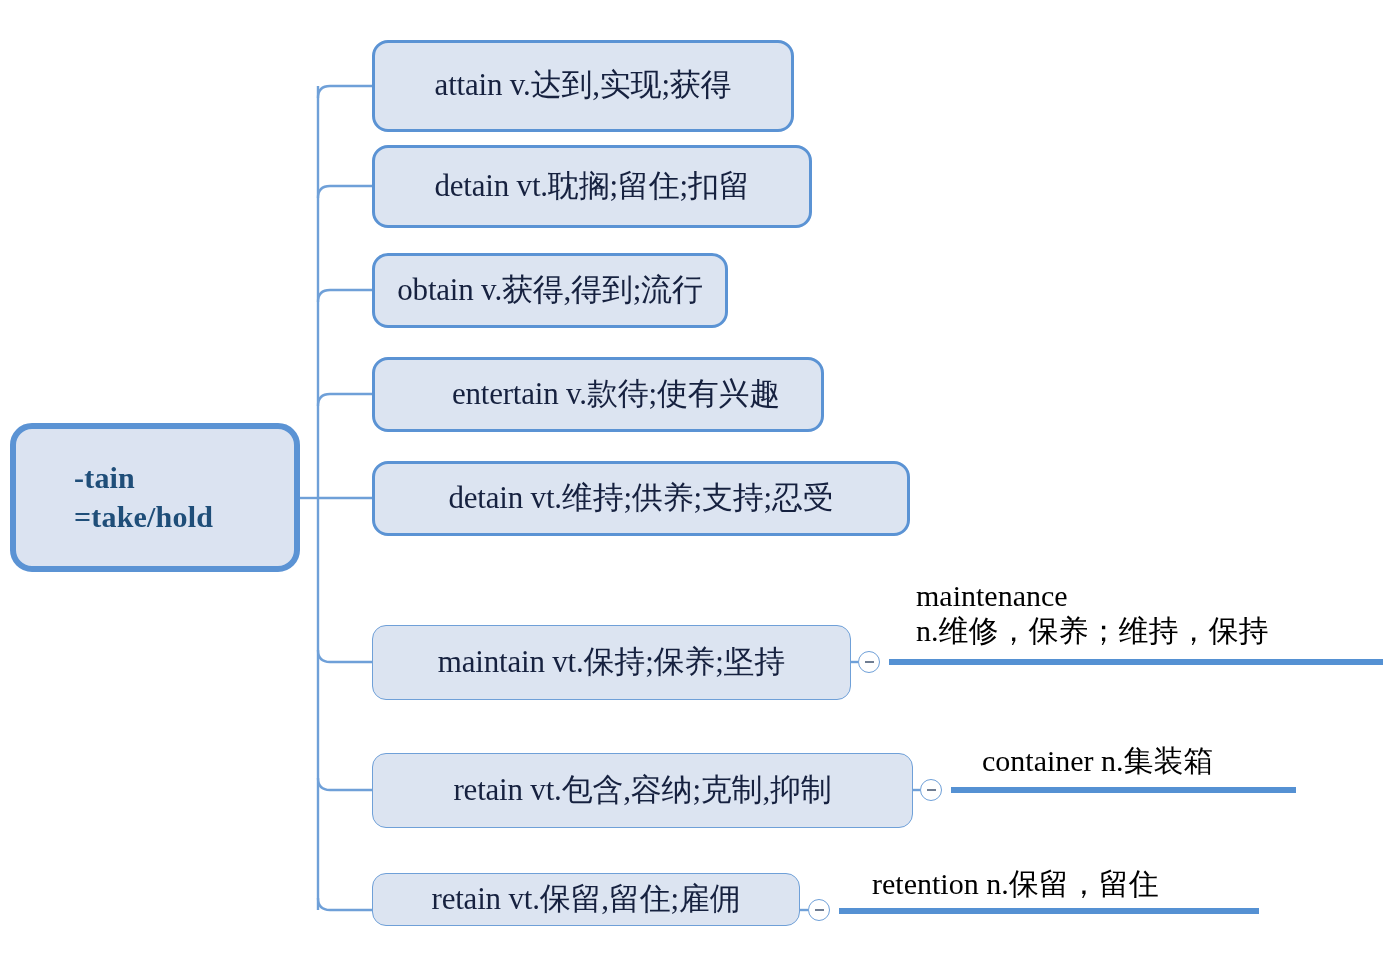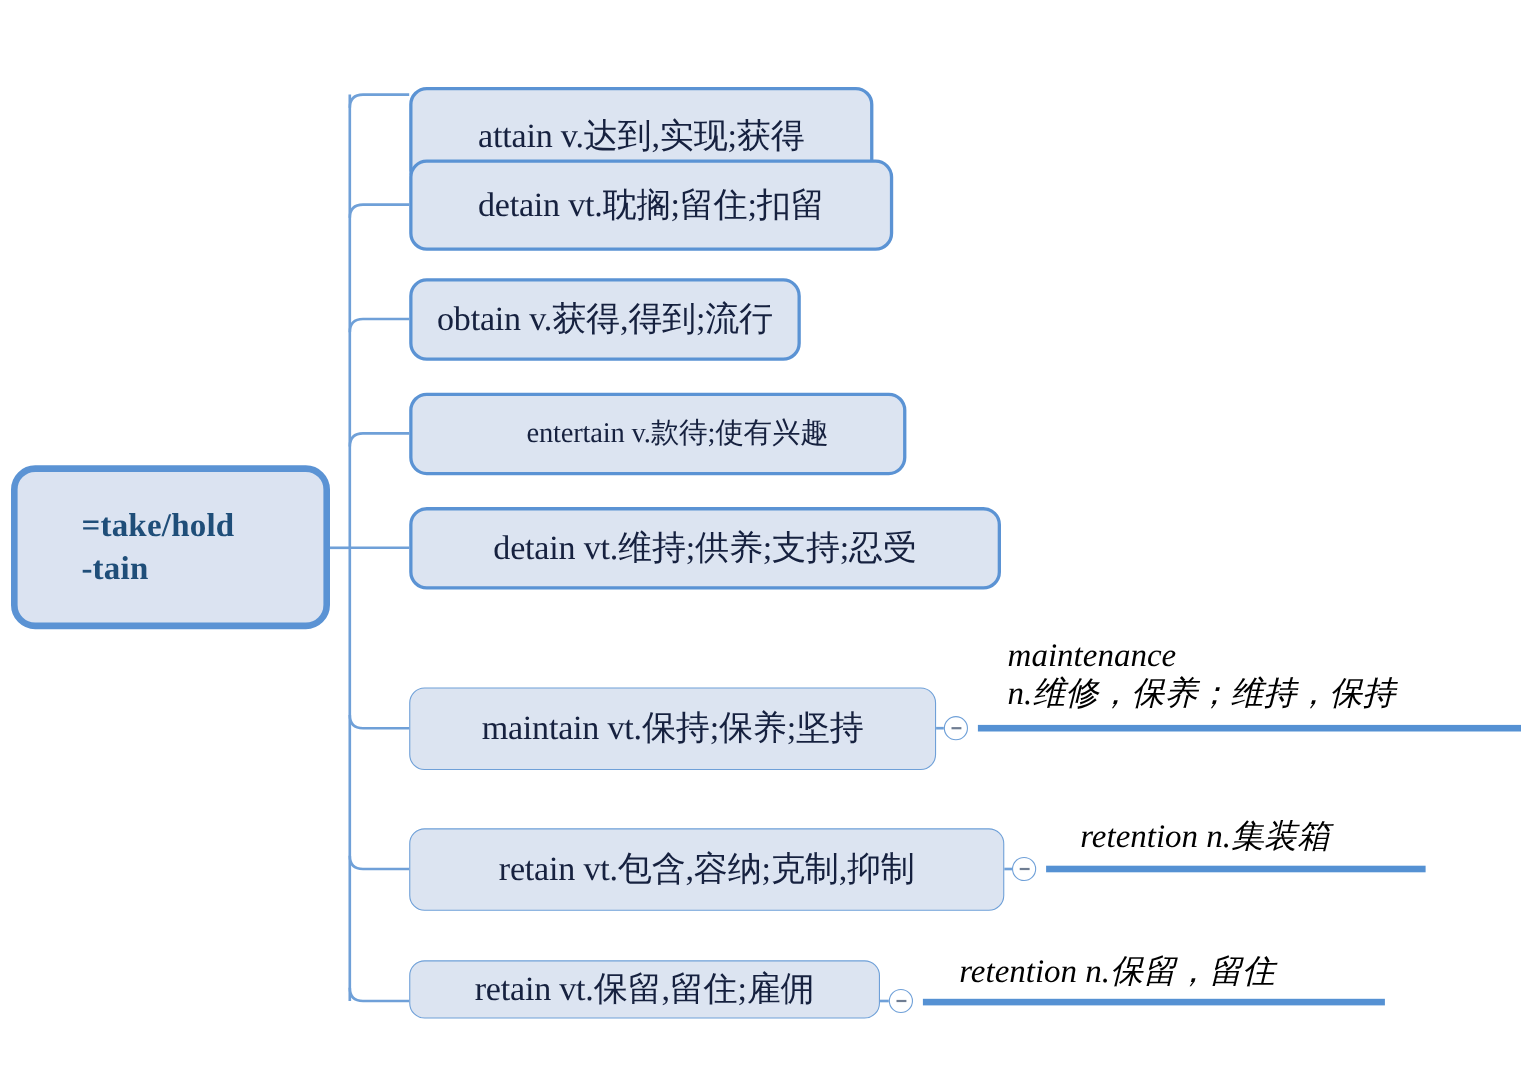--- a/index.html
+++ b/index.html
@@ -95,21 +95,20 @@
   }
   
   .annotation {
     position: absolute;
     color: #000000;
     white-space: nowrap;
     line-height: 1.18;
   }
   .annotation .ann-line {
     display: block;
-    font-style: italic;
   }
   .ann-rule {
     position: absolute;
     height: 6px;
     background: #5591d3;
   }
 </style>
 </head>
 <body>
 
@@ -131,37 +130,37 @@
       <path d="M318,778 Q318,790 330,790 L372,790"></path>
       <path d="M318,898 Q318,910 330,910 L372,910"></path>
 
       <path d="M851,662 L858,662"></path>
       <path d="M913,790 L920,790"></path>
       <path d="M800,910 L808,910"></path>
     </g>
   </svg>
 
   <div class="root-node">
+    <span class="root-line">-tain</span>
     <span class="root-line">=take/hold</span>
-    <span class="root-line">-tain</span>
-  </div>
-
-  <div class="node thick" style="left:372px; top:40px; width:422px; height:92px; font-size:31px;margin-top:39px;">
+  </div>
+
+  <div class="node thick" style="left:372px; top:40px; width:422px; height:92px; font-size:31px;">
     <span class="node-label">attain v.达到,实现;获得</span>
   </div>
 
   <div class="node thick" style="left:372px; top:145px; width:440px; height:83px; font-size:31px;">
     <span class="node-label">detain vt.耽搁;留住;扣留</span>
   </div>
 
   <div class="node thick" style="left:372px; top:253px; width:356px; height:75px; font-size:31px;">
     <span class="node-label">obtain v.获得,得到;流行</span>
   </div>
 
-  <div class="node thick" style="left:372px; top:357px; width:452px; height:75px; font-size:26px;padding-left:36px;">
+  <div class="node thick" style="left:372px; top:357px; width:452px; height:75px; font-size:31px;padding-left:36px;">
     <span class="node-label">entertain v.款待;使有兴趣</span>
   </div>
 
   <div class="node thick" style="left:372px; top:461px; width:538px; height:75px; font-size:31px;">
     <span class="node-label">detain vt.维持;供养;支持;忍受</span>
   </div>
 
   <div class="node thin" style="left:372px; top:625px; width:479px; height:75px; font-size:31px;align-items:center;">
     <span class="node-label">maintain vt.保持;保养;坚持</span>
   </div>
@@ -184,21 +183,21 @@
     <span class="bar"></span>
   </div>
 
   <div class="annotation" style="left:916px; top:578px; font-size:30px;">
     <span class="ann-line">maintenance</span>
     <span class="ann-line">n.维修，保养；维持，保持</span>
   </div>
   <div class="ann-rule" style="left:889px; top:659px; width:494px;"></div>
 
   <div class="annotation" style="left:982px; top:743px; font-size:30px;">
-    <span class="ann-line">retention n.集装箱</span>
+    <span class="ann-line">container n.集装箱</span>
   </div>
   <div class="ann-rule" style="left:951px; top:787px; width:345px;"></div>
 
   <div class="annotation" style="left:872px; top:866px; font-size:30px;">
     <span class="ann-line">retention n.保留，留住</span>
   </div>
   <div class="ann-rule" style="left:839px; top:908px; width:420px;"></div>
 
 </div>
 

